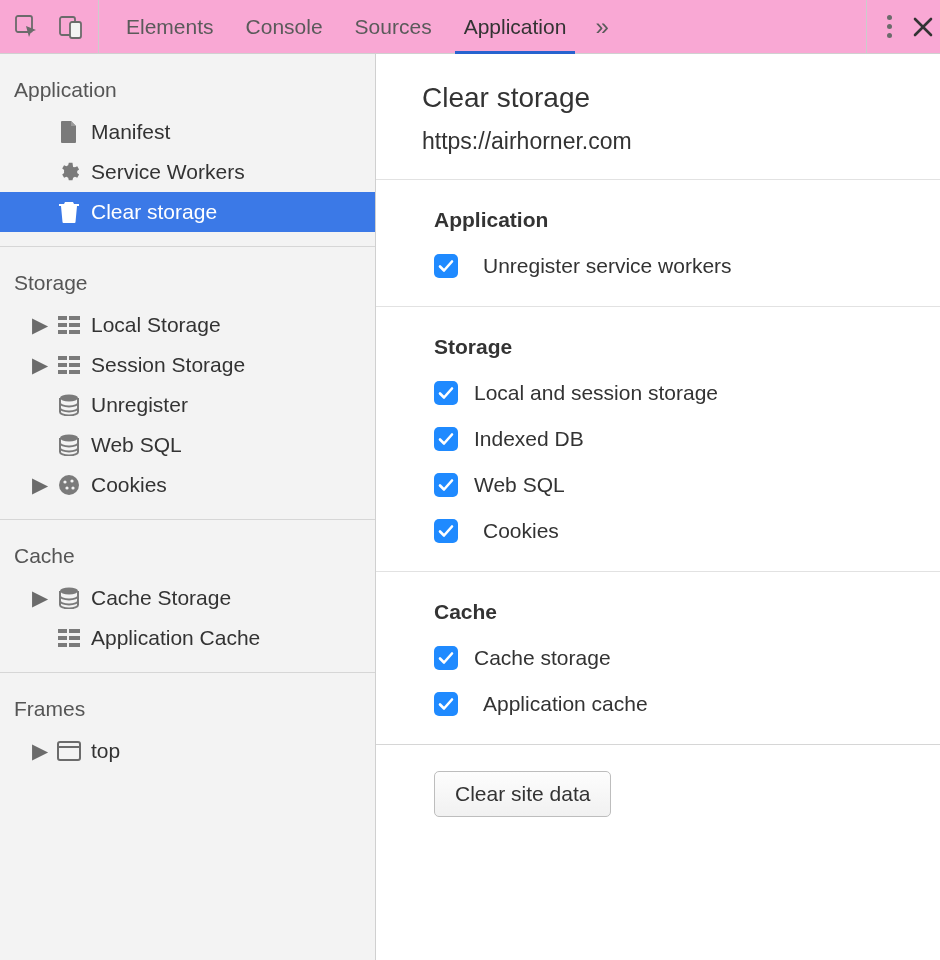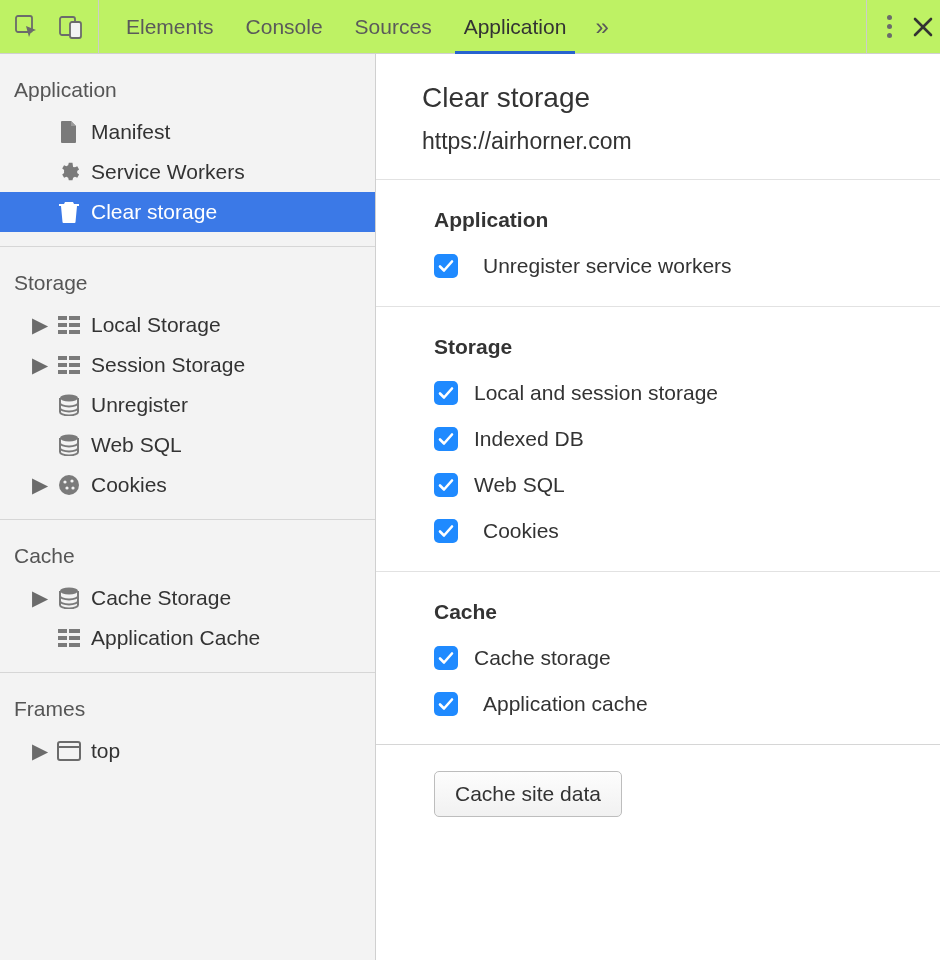--- a/index.html
+++ b/index.html
@@ -12,21 +12,21 @@
     color: #333;
     background: #fff;
     overflow: hidden;
   }
 
   
   .toolbar {
     display: flex;
     align-items: center;
     height: 54px;
-    background: #bef264;
+    background: #f9a8d4;
     border-bottom: 1px solid #d0d0d0;
     padding: 0 6px 0 14px;
   }
   .tool-icons {
     display: flex;
     align-items: center;
     gap: 18px;
     padding-right: 14px;
     border-right: 1px solid #ccc;
     height: 100%;
@@ -448,16 +448,16 @@
             <svg width="16" height="16" viewBox="0 0 16 16" stroke="#fff" stroke-width="2.6" fill="none" stroke-linecap="round" stroke-linejoin="round">
               <polyline points="2,8.5 6,12.5 14,3.5"></polyline>
             </svg>
           </span>
         <span>Application cache</span>
       </div>
     </div>
 
     <div class="sb-divider" style="margin:0"></div>
     <div class="btn-row">
-      <span class="btn">Cache site data</span>
+      <span class="btn">Clear site data</span>
     </div>
   </div>
 </div>
 
 </body></html>

